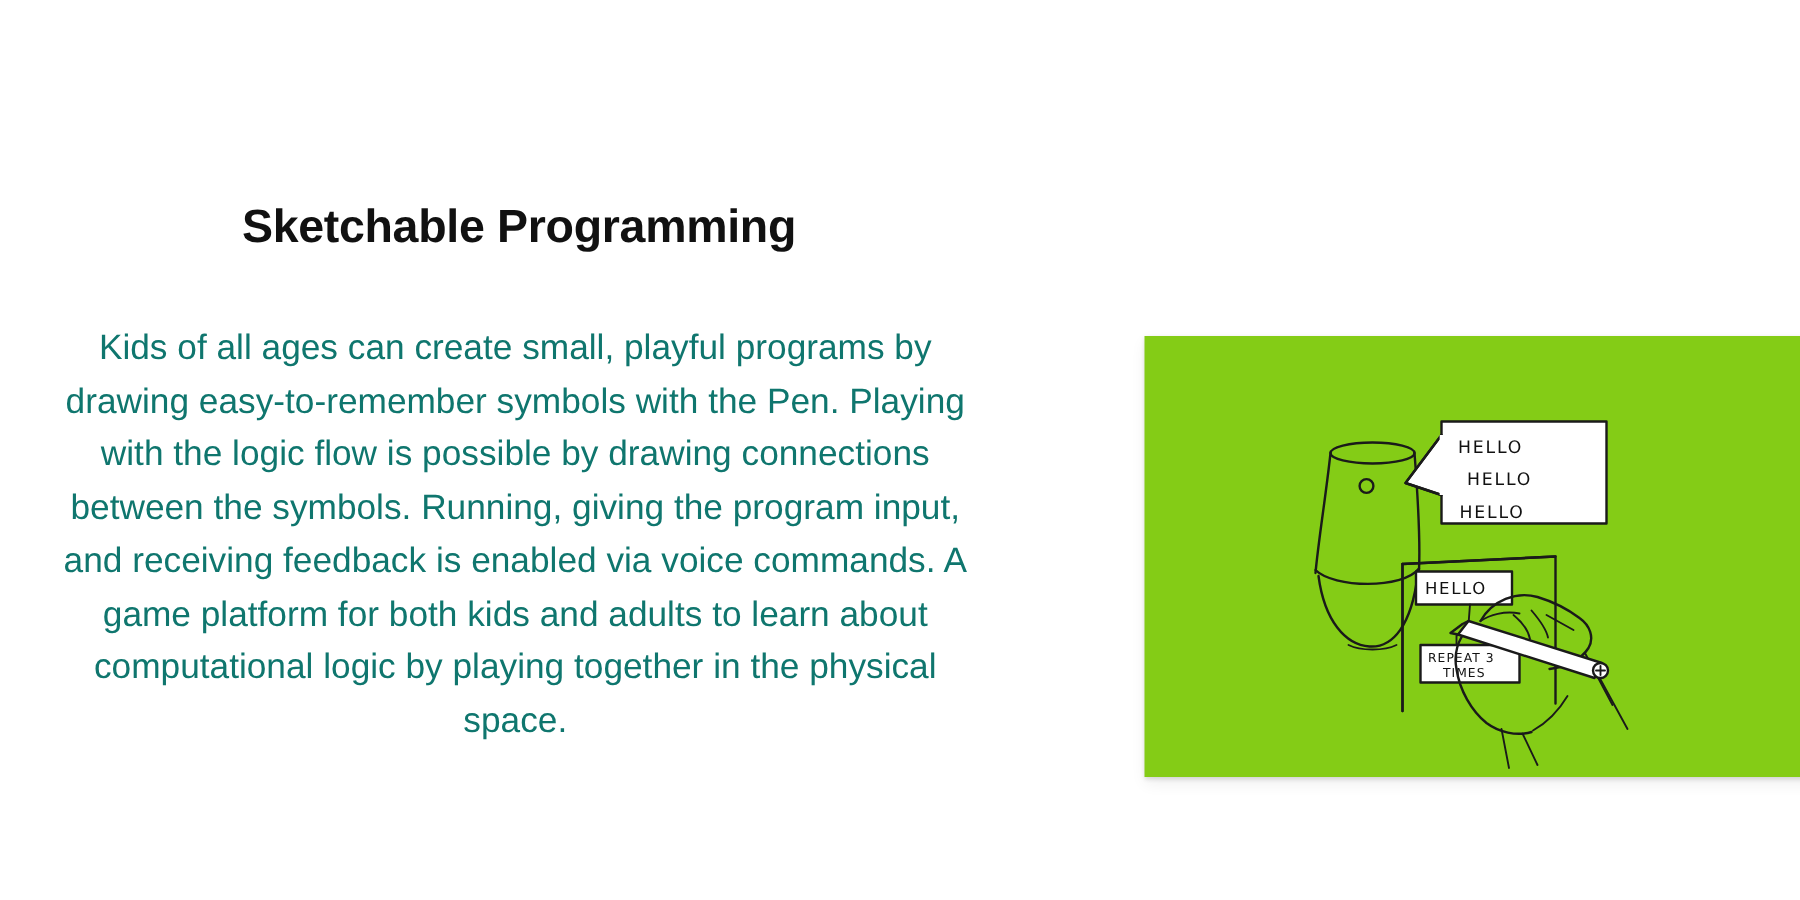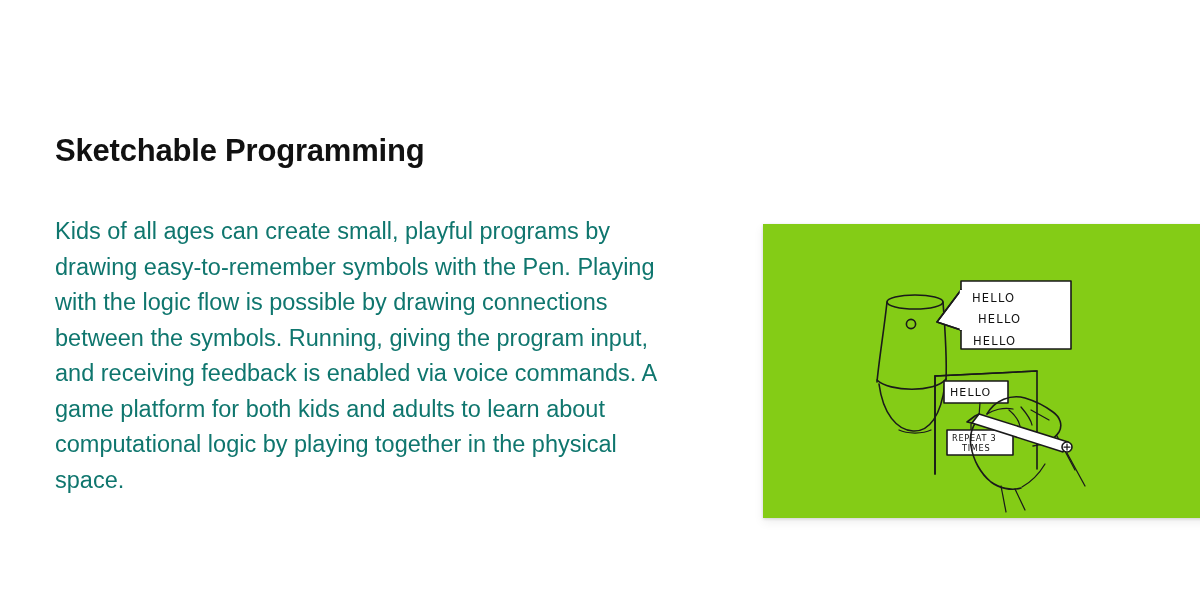--- a/index.html
+++ b/index.html
@@ -18,23 +18,24 @@
 
   .page {
     position: absolute;
     inset: 0;
     background: #ffffff;
   }
 
   
   .text-col {
     position: absolute;
-    left: 55px;
+    left: 36px;
     top: 132px;
     width: 620px;
+    text-align: center;
   }
 
   .page-title {
     font-size: 31px;
     font-weight: 700;
     line-height: 38px;
     color: #111111;
     letter-spacing: -0.2px;
     margin: 0 0 44px 0;
     white-space: nowrap;

